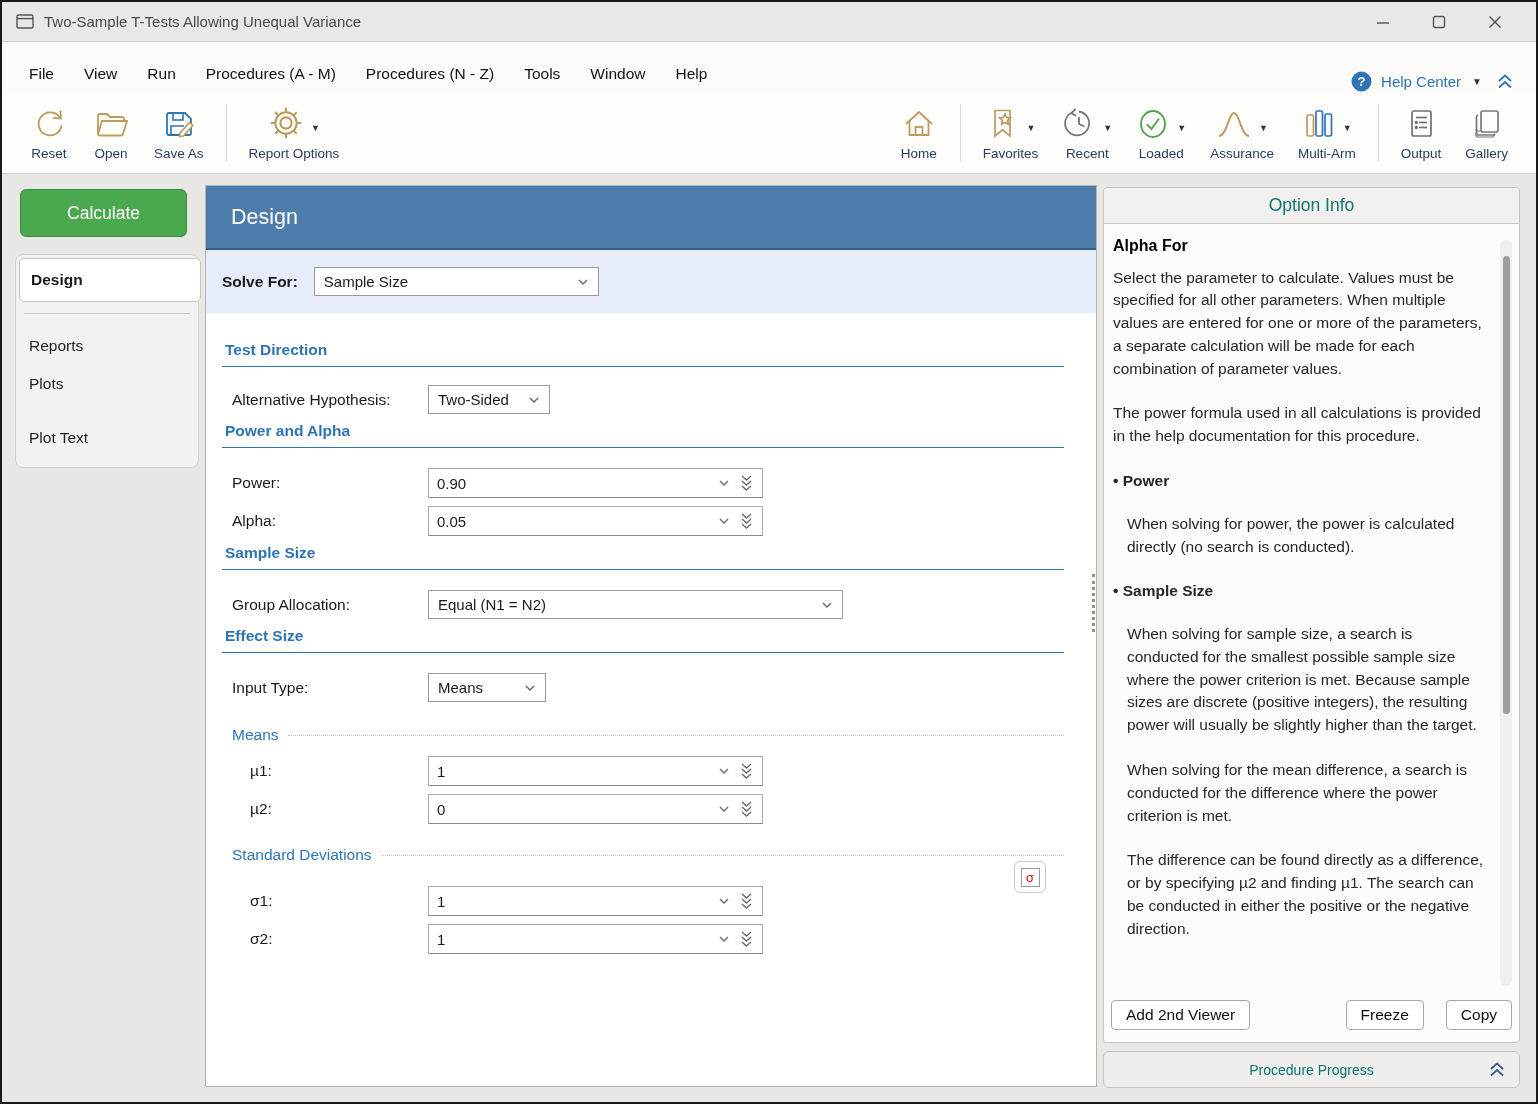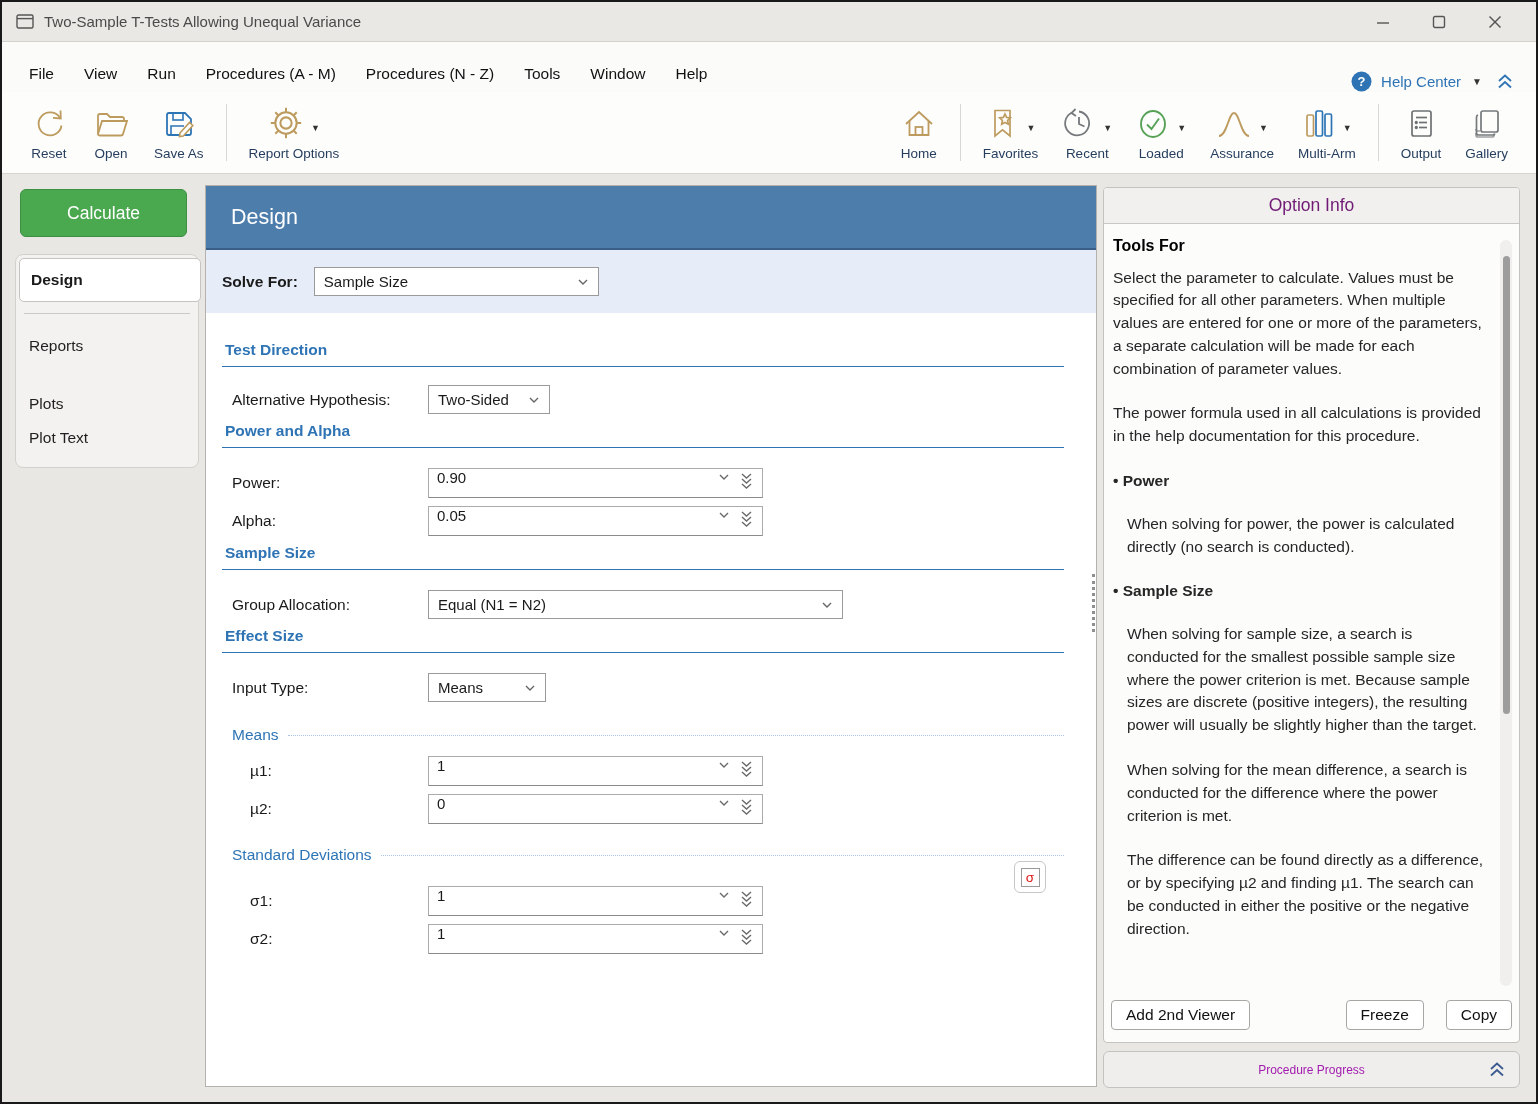--- a/index.html
+++ b/index.html
@@ -63,21 +63,21 @@
         justify-content:space-between; padding:0 9px; font-size:15px; cursor:default; }
   .sf-dd { width:285px; margin-left:16px; }
 
   .panel-body { padding:6px 32px 0 16px; }
   .section-h { color:#2e74b5; font-weight:bold; font-size:15.5px;
                border-bottom:1px solid #2e74b5; padding:0 0 7px 3px; }
   .mt22 { margin-top:22px; } .mt24 { margin-top:8px; }
   .frow { display:flex; align-items:center; padding-left:10px; }
   .flabel { width:196px; font-size:15.5px; }
   .combo { width:335px; height:30px; background:#fff; border:1px solid #ababab;
-           border-bottom-color:#8a8a8a; display:flex; align-items:flex-start; padding:0 4px 0 8px;
+           border-bottom-color:#8a8a8a; display:flex; align-items:center; padding:0 4px 0 8px;
            font-size:15px; }
   .combo .cval { flex:1; }
   .combo .cbtn { display:flex; align-items:center; padding:4px 5px; cursor:pointer; }
   .subsection { padding-left:10px; }
   .subhead { display:flex; align-items:center; color:#2e75b6; font-size:15.5px; }
   .dotline { flex:1; border-top:1px dotted #a9c4e4; margin-left:9px; }
   .sub-row { display:flex; align-items:center; padding-left:18px; }
   .sub-label { width:178px; font-size:15.5px; }
   .sigma-btn { position:absolute; top:675px; right:50px; width:32px; height:32px; background:#fff;
                border:1px solid #c9c7c4; border-radius:6px; display:flex; align-items:center;
@@ -87,21 +87,21 @@
 
   .splitter { position:absolute; left:1090px; top:400px; height:58px; width:0;
               border-left:3px dotted #8f8f8f; cursor:col-resize; }
 
   
   .info-panel { position:absolute; left:1101px; top:13px; width:417px; height:856px;
                 border:1px solid #c5c3c0; border-radius:4px; background:#fcfcfb;
                 display:flex; flex-direction:column; overflow:hidden; }
   .info-header { height:36px; background:#f1f0ee; border-bottom:1px solid #c9c7c4;
                  display:flex; align-items:center; justify-content:center;
-                 color:#701a75; font-size:17.5px; flex:0 0 auto; }
+                 color:#0f766e; font-size:17.5px; flex:0 0 auto; }
   .info-body { flex:1; position:relative; padding:10px 34px 6px 9px; font-size:15.5px;
                line-height:1.47; color:#262626; overflow:hidden; }
   .info-body h3 { font-size:16px; color:#000; margin-bottom:9px; }
   .info-body p { margin-bottom:22px; }
   .bullet { margin-bottom:22px; }
   .b-term { font-weight:bold; }
   .b-term::before { content:"\2022  "; font-weight:bold; }
   .b-text { margin-left:14px;margin-top:20px; }
   .b-text2 { margin-left:14px; margin-top:22px; }
   .sb-track { position:absolute; right:7px; top:16px; bottom:10px; width:12px; background:#f0efed;
@@ -109,21 +109,21 @@
   .sb-thumb { position:absolute; left:2.5px; top:16px; width:7px; height:458px;
               background:#9d9d9d; border-radius:4px; }
   .info-footer { flex:0 0 46px; display:flex; align-items:center; padding:0 7px 8px 7px; gap:22px; }
   .btn { height:30px; background:#fff; border:1px solid #a9a7a4; border-radius:4px;
          font-size:15.5px; font-family:inherit; padding:0 14px; cursor:pointer; color:#111; }
   .btn-right { margin-left:auto; }
 
   .progress-bar { position:absolute; left:1101px; top:877px; width:417px; height:37px;
                   background:#efeeec; border:1px solid #c5c3c0; border-radius:6px;
                   display:flex; align-items:center; justify-content:center; cursor:pointer; }
-  .progress-bar span.pp-title { color:#a21caf; font-size:12px; }
+  .progress-bar span.pp-title { color:#0f766e; font-size:14px; }
   .pp-chev { position:absolute; right:13px; top:10px; }
 
   svg { display:block; }
 </style>
 </head>
 <body>
 
 <div class="window">
 
   <div class="titlebar">
@@ -320,21 +320,21 @@
   </div>
 
   <div class="content">
 
     <button class="calc-btn">Calculate</button>
 
     <div class="side-tabs">
       <div class="tab-active">Design</div>
       <div class="tab-divider"></div>
       <div class="tab-item" style="top:70px">Reports</div>
-      <div class="tab-item" style="top:128px">Plots</div>
+      <div class="tab-item" style="top:108px">Plots</div>
       <div class="tab-item" style="top:162px">Plot Text</div>
     </div>
 
     <div class="main-panel">
       <div class="main-header">
         <span>Design</span>
       </div>
       <div class="solvefor">
         <span class="sf-label">Solve For:</span>
         <div class="dd sf-dd">
@@ -508,21 +508,21 @@
       <div class="sigma-btn">
         <span class="sigma-inner">σ</span>
       </div>
     </div>
 
     <div class="splitter"></div>
 
     <div class="info-panel">
       <div class="info-header">Option Info</div>
       <div class="info-body">
-        <h3>Tools For</h3>
+        <h3>Alpha For</h3>
         <p>Select the parameter to calculate. Values must be specified for all other parameters. When multiple values are entered for one or more of the parameters, a separate calculation will be made for each combination of parameter values.</p>
         <p>The power formula used in all calculations is provided in the help documentation for this procedure.</p>
         <div class="bullet">
           <div class="b-term">Power</div>
           <div class="b-text">When solving for power, the power is calculated directly (no search is conducted).</div>
         </div>
         <div class="bullet">
           <div class="b-term">Sample Size</div>
           <div class="b-text">When solving for sample size, a search is conducted for the smallest possible sample size where the power criterion is met. Because sample sizes are discrete (positive integers), the resulting power will usually be slightly higher than the target.</div>
         </div>

